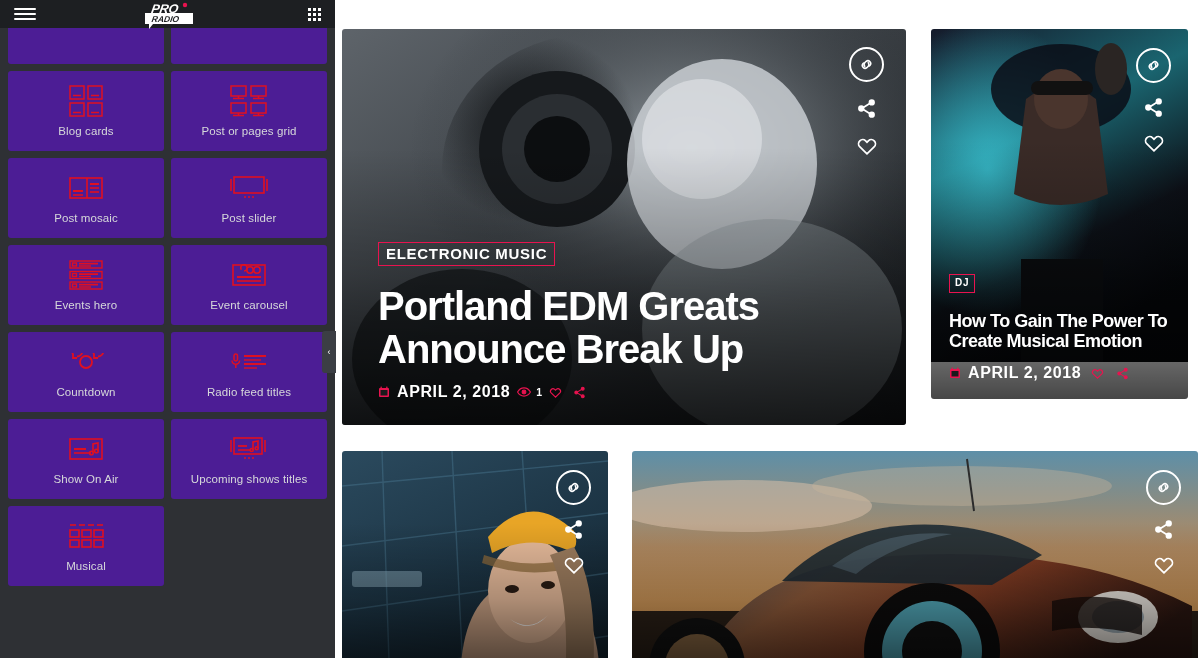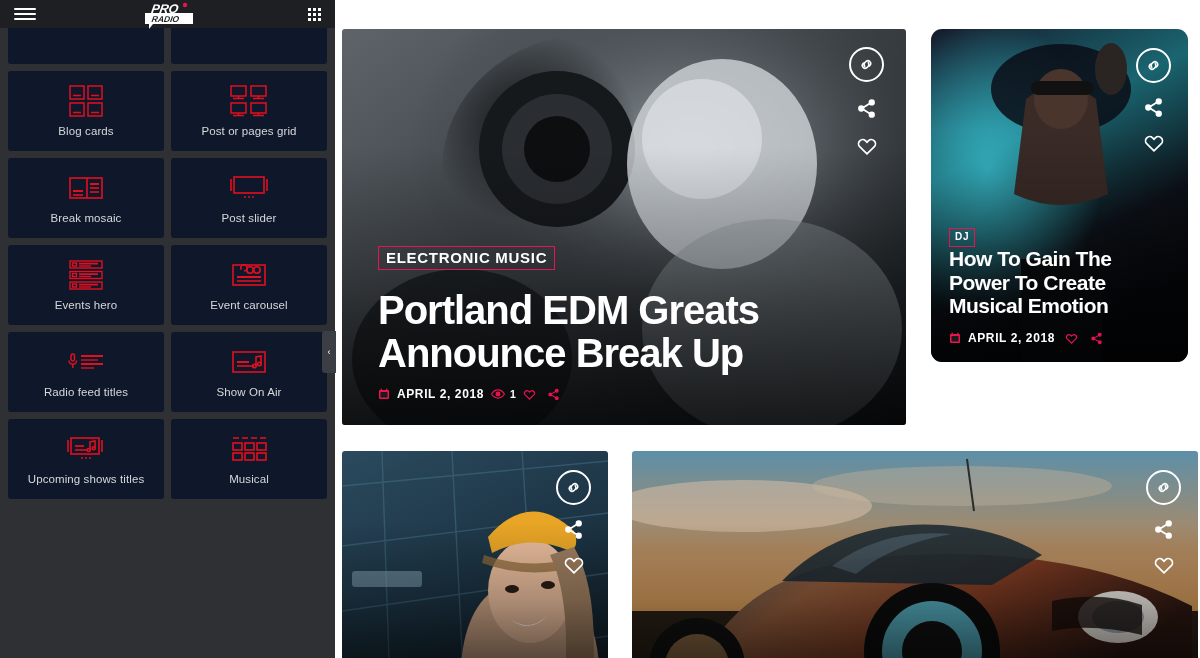--- a/index.html
+++ b/index.html
@@ -20,40 +20,40 @@
           width:62px; height:30px; }
 
   .grid-icon { display:grid; grid-template-columns:repeat(3,3px);
                grid-template-rows:repeat(3,3px); gap:2px; cursor:pointer;}
   .grid-icon i { display:block; width:3px; height:3px; background:#fff; }
 
   .cards-scroll { position:absolute; top:28px; left:0; right:0; bottom:0;
                   padding:0 8px; overflow:hidden; }
   .cards-grid { display:grid; grid-template-columns:1fr 1fr; gap:7px;
                 margin-top:-44px; }
-  .tcard { background:#0f172a; border-radius:3px; height:80px;
+  .tcard { background:#4c1d95; border-radius:3px; height:80px;
            display:flex; flex-direction:column; align-items:center;
            justify-content:center; gap:9px; cursor:pointer; }
   .tcard .ic { height:30px; display:flex; align-items:center; justify-content:center;}
   .tcard .lbl { color:#d6d8da; font-size:11.5px; letter-spacing:.1px; }
   .tcard svg { display:block; }
 
   
   .collapse { position:absolute; right:-1px; top:331px; width:14px; height:42px;
               background:#3b3e44; border-radius:3px 0 0 3px; display:flex;
               align-items:center; justify-content:center; color:#fff;
               font-size:9px; cursor:pointer; z-index:6;}
 
   
   .main { flex:1; height:658px; background:#fff; position:relative;
           padding:29px 14px 0 7px; overflow:hidden; }
   .row1 { display:flex; gap:25px; }
   .hero { position:relative; width:564px; height:396px; border-radius:3px;
           overflow:hidden; flex:0 0 564px; }
-  .side { position:relative; width:257px; height:333px; border-radius:11px;
+  .side { position:relative; width:257px; height:370px; border-radius:3px;
           overflow:hidden; flex:0 0 257px; }
 
   .row2 { display:flex; gap:24px; margin-top:26px; }
   .sq { position:relative; width:266px; height:240px; border-radius:3px;
         overflow:hidden; flex:0 0 266px;}
   .wide { position:relative; width:566px; height:240px; border-radius:3px;
           overflow:hidden; flex:0 0 566px;}
 
   .shade { position:absolute; inset:0;
            background:linear-gradient(to top, rgba(0,0,0,.72) 0%, rgba(0,0,0,.25) 38%, rgba(0,0,0,0) 70%); }
@@ -69,23 +69,23 @@
   
   .ctext { position:absolute; left:36px; right:30px; bottom:24px; z-index:3;}
   .ctext.small { left:18px; right:14px; bottom:17px; }
   .badge { display:inline-block; border:1.5px solid #e8134f; color:#fff;
            font-size:15px; font-weight:bold; letter-spacing:.7px;
            padding:3px 7px 4px; line-height:1; cursor:pointer;}
   .badge.xs { font-size:10px; padding:3px 5px 4px; }
   .title { color:#fff; font-weight:bold; line-height:1.06; letter-spacing:-1px;
            margin-top:19px; }
   .title.big { font-size:40px; }
-  .title.mid { font-size:21px; letter-spacing:-.5px; margin-top:0; line-height:1.12;}
+  .title.mid { font-size:18px; letter-spacing:-.5px; margin-top:18px; line-height:1.12;}
   .meta { display:flex; align-items:center; gap:7px; margin-top:13px; }
-  .meta .date { color:#fff; font-size:12px; font-weight:bold; letter-spacing:.6px;text-align:center; }
+  .meta .date { color:#fff; font-size:16px; font-weight:bold; letter-spacing:.6px;text-align:center; }
   .meta .cnt { color:#fff; font-size:10.5px; font-weight:bold; margin-left:-2px;}
   .meta .mi { display:flex; align-items:center; cursor:pointer; }
 </style>
 </head>
 <body>
 
 <div class="app">
 
   <aside class="sidebar">
 
@@ -187,21 +187,21 @@
             <svg width="34" height="22" viewBox="0 0 34 22" fill="none" stroke="#e01020" stroke-width="1.6">
               <rect x="1" y="1" width="32" height="20"></rect>
               <line x1="18" y1="1" x2="18" y2="21"></line>
               <line x1="4" y1="14" x2="14" y2="14" stroke-width="2"></line>
               <line x1="4" y1="18" x2="14" y2="18"></line>
               <line x1="21" y1="7" x2="30" y2="7" stroke-width="2"></line>
               <line x1="21" y1="11" x2="30" y2="11"></line>
               <line x1="21" y1="15" x2="30" y2="15"></line>
             </svg>
           </div>
-          <div class="lbl">Break mosaic</div>
+          <div class="lbl">Post mosaic</div>
         </div>
 
         <div class="tcard">
           <div class="ic">
             <svg width="38" height="26" viewBox="0 0 38 26" fill="none" stroke="#e01020" stroke-width="1.6">
               <rect x="4" y="2" width="30" height="16"></rect>
               <line x1="1" y1="4" x2="1" y2="16"></line>
                 <line x1="37" y1="4" x2="37" y2="16"></line>
               <circle cx="15" cy="22" r="1" fill="#e01020" stroke="none"></circle>
               <circle cx="19" cy="22" r="1" fill="#e01020" stroke="none"></circle>
@@ -238,20 +238,32 @@
               <path d="M12 7 a3.2 3.2 0 1 0 -2.6 -1.3"></path>
               <circle cx="18" cy="6" r="3.2"></circle>
                 <circle cx="25" cy="6" r="3.2"></circle>
               <line x1="5" y1="13" x2="29" y2="13" stroke-width="2"></line>
               <line x1="5" y1="17" x2="29" y2="17"></line>
             </svg>
           </div>
           <div class="lbl">Event carousel</div>
         </div>
 
+        <div class="tcard">
+          <div class="ic">
+            <svg width="38" height="18" viewBox="0 0 38 18" fill="none" stroke="#e01020" stroke-width="1.8">
+              <path d="M10 3.5 a5 5 0 1 0 -3.8 -2"></path>
+                <path d="M6 1 L6 5 L10 5"></path>
+              <circle cx="19" cy="9" r="6"></circle>
+              <path d="M31 3.5 a5 5 0 1 0 -3.8 -2"></path>
+                <path d="M27 1 L27 5 L31 5"></path>
+            </svg>
+          </div>
+          <div class="lbl">Countdown</div>
+        </div>
 
         <div class="tcard">
           <div class="ic">
             <svg width="40" height="18" viewBox="0 0 40 18" fill="none" stroke="#e01020" stroke-width="1.5">
               <rect x="5" y="1" width="3.5" height="7" rx="1.7"></rect>
               <path d="M3 7.5 a3.8 3.8 0 0 0 7.6 0"></path>
                 <line x1="6.8" y1="11.5" x2="6.8" y2="15"></line>
               <line x1="15" y1="3" x2="37" y2="3" stroke-width="2"></line>
               <line x1="15" y1="7" x2="32" y2="7" stroke-width="1.4"></line>
               <line x1="15" y1="11" x2="37" y2="11" stroke-width="2"></line>

